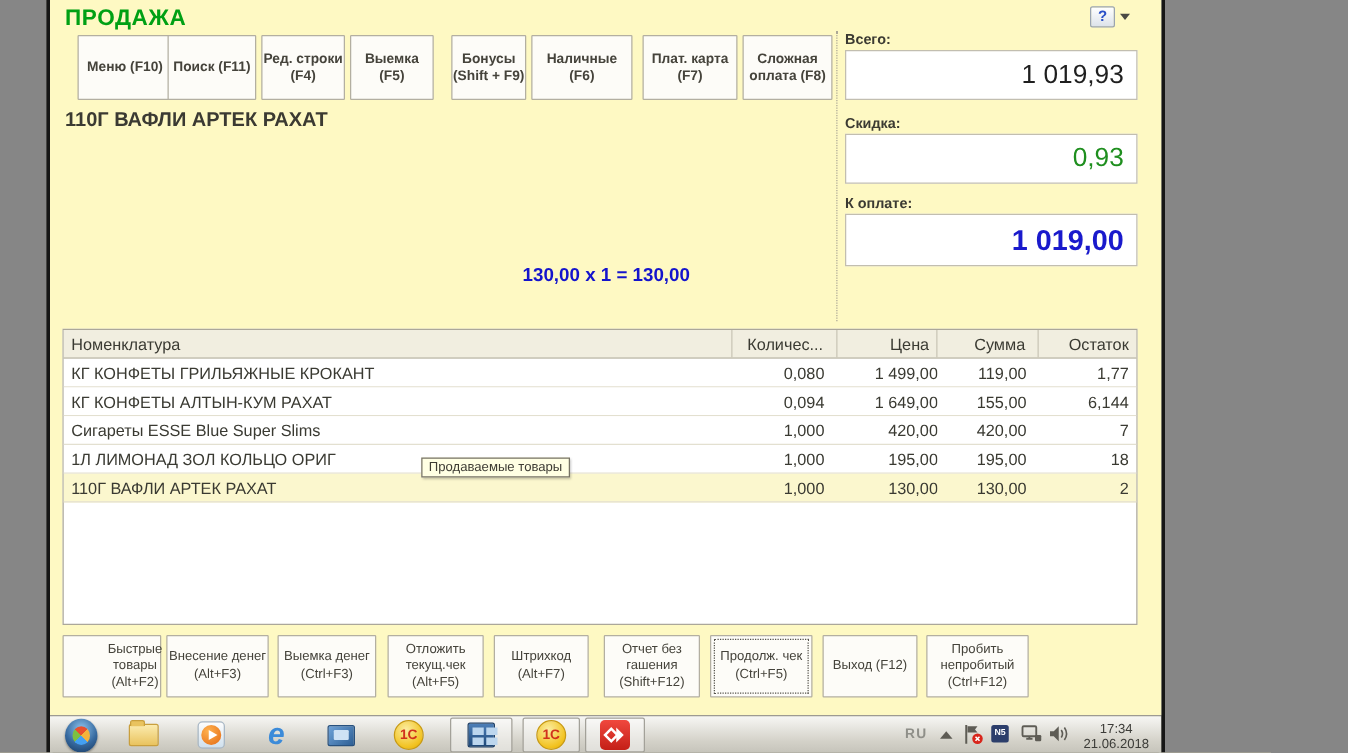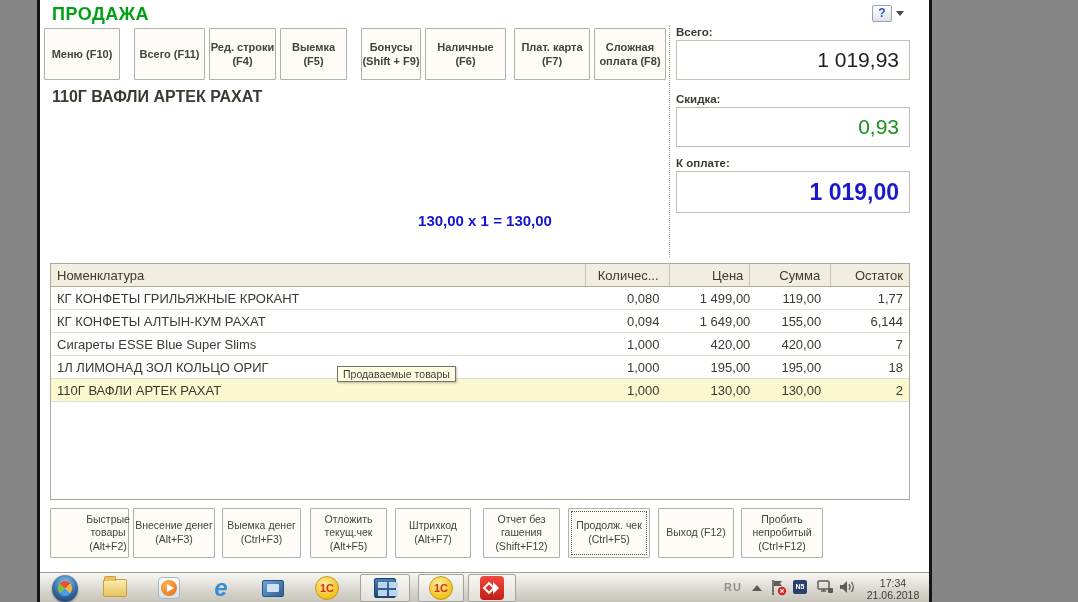--- a/index.html
+++ b/index.html
@@ -6,21 +6,21 @@
   html,body { width:1078px; height:602px; overflow:hidden;
     font-family:"Liberation Sans", sans-serif; background:#868686; }
   .canvas { position:relative; width:1078px; height:602px; background:#868686; }
 
   
   .screen { position:absolute; left:37px; top:0; width:895px; height:602px;
     border-left:3px solid #161616; border-right:3px solid #161616;
     background:#F3F0E3; overflow:hidden;
     box-shadow: inset 2px 0 0 #DFDFDA, inset -2px 0 0 #DFDFDA; }
 
-  .app { position:absolute; left:0; top:0; width:1025px; height:572px; background:#ffffff; }
+  .app { position:absolute; left:0; top:0; width:1025px; height:572px; background:#fef9c3; }
 
   .title { position:absolute; left:12px; top:4px; font-size:18px; font-weight:bold;
     color:#00A014; letter-spacing:.5px; }
 
   .help { position:absolute; left:832px; top:4px; width:34px; height:18px; display:flex; align-items:center; cursor:default; }
   .help .q { width:20px; height:17px; border:1px solid #9AA4B1; border-radius:2px;
     background:linear-gradient(#FFFFFF,#DDE3EA); color:#2B51C8; font-weight:bold;
     font-size:12px; text-align:center; line-height:15px; }
   .help .dd { width:0; height:0; margin-left:4px; border-left:4px solid transparent;
     border-right:4px solid transparent; border-top:5px solid #4A4A44; }
@@ -121,22 +121,22 @@
  <div class="screen">
   <div class="app">
 
     <div class="title">ПРОДАЖА</div>
 
     <div class="help">
       <span class="q">?</span>
       <span class="dd"></span>
     </div>
 
-    <button class="tb" style="left:4px;width:76px;">Меню (F10)</button>
-    <button class="tb" style="left:94px;width:71px;">Всего (F11)</button>
+    <button class="tb" style="left:22px;width:76px;">Меню (F10)</button>
+    <button class="tb" style="left:94px;width:71px;">Поиск (F11)</button>
     <button class="tb" style="left:169px;width:67px;">Ред. строки
 (F4)</button>
     <button class="tb" style="left:240px;width:67px;">Выемка (F5)</button>
     <button class="tb" style="left:321px;width:60px;">Бонусы
 (Shift + F9)</button>
     <button class="tb" style="left:385px;width:81px;">Наличные (F6)</button>
     <button class="tb" style="left:474px;width:76px;">Плат. карта
 (F7)</button>
     <button class="tb" style="left:554px;width:72px;">Сложная
 оплата (F8)</button>

